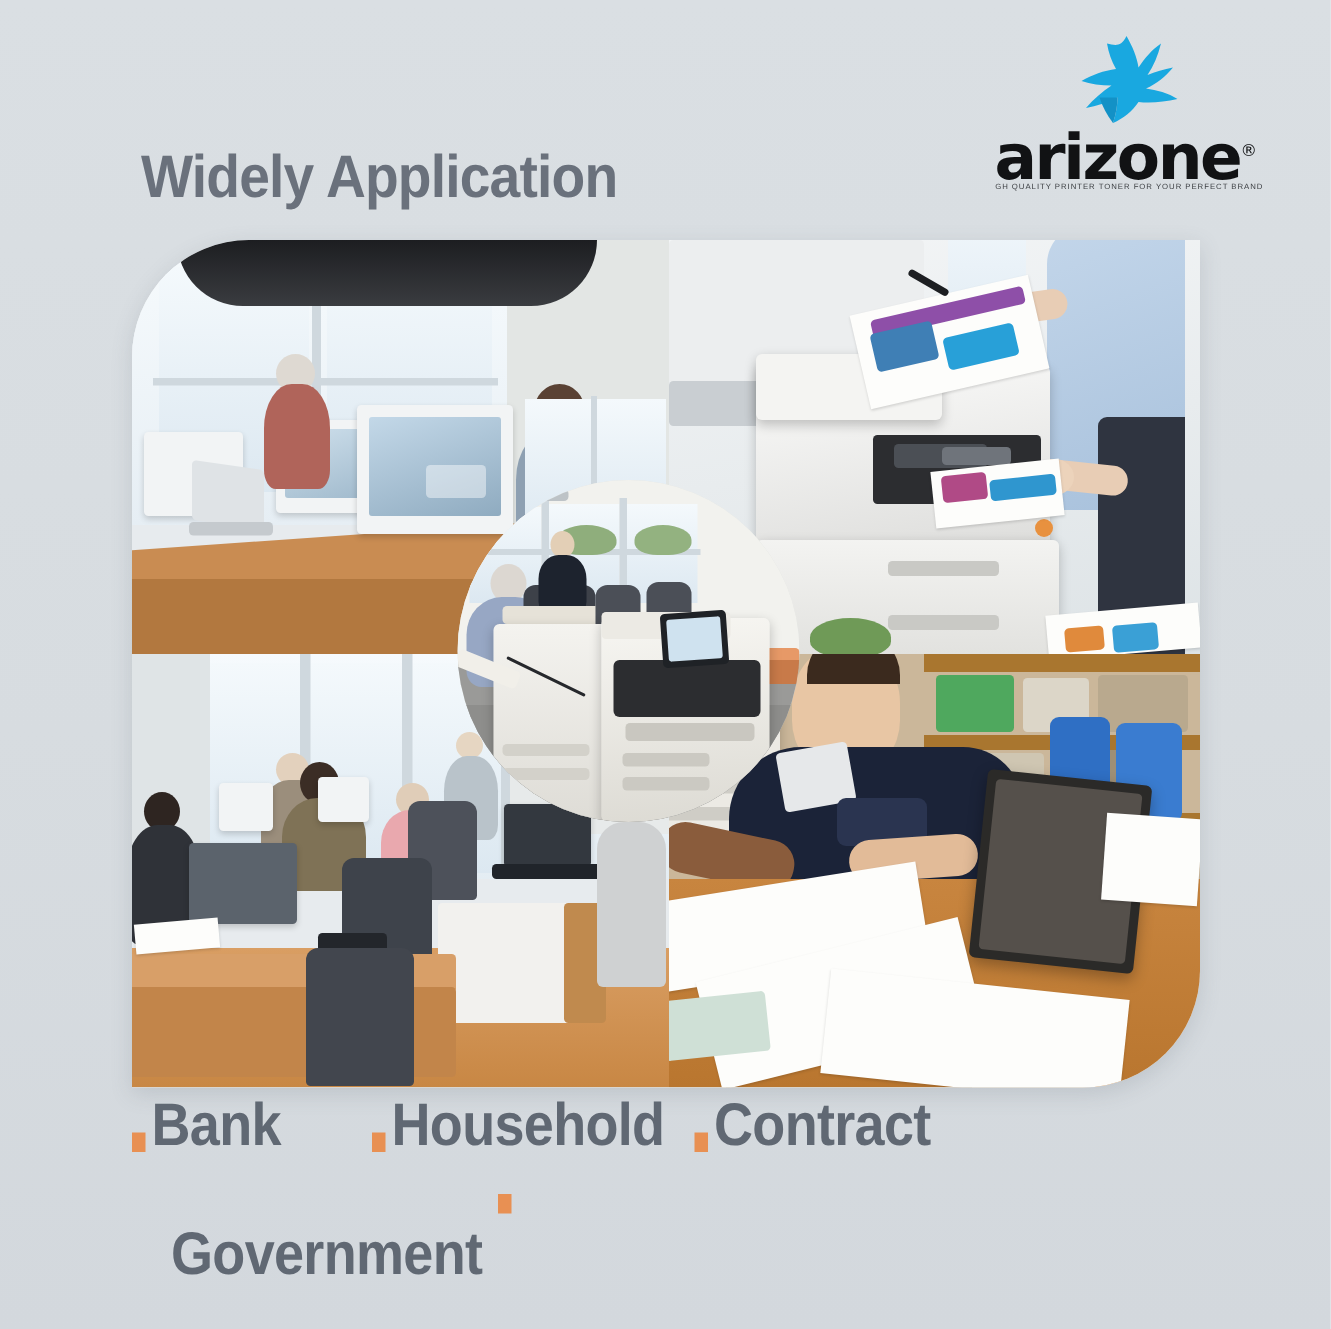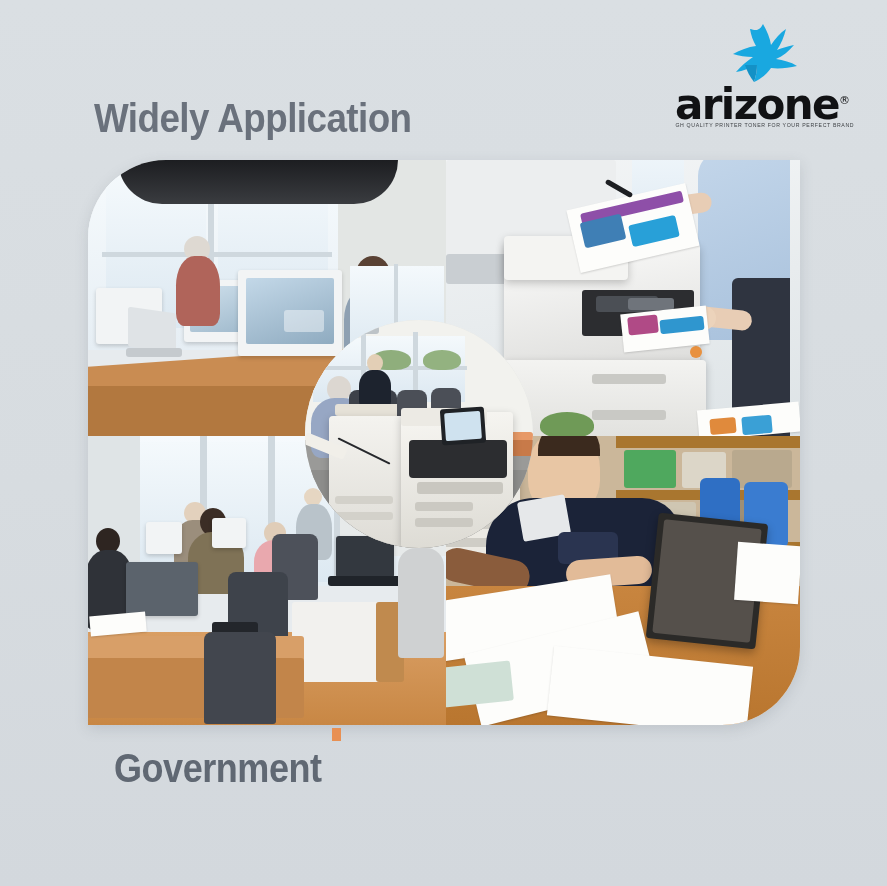--- a/index.html
+++ b/index.html
@@ -18,21 +18,21 @@
 
   .page {
     position: absolute;
     inset: 0;
     background: linear-gradient(180deg, #dadfe3 0%, #d7dce0 55%, #d3d8dd 100%);
   }
 
   
   .header {
     position: absolute;
-    top: 0; left: 0; right: 0;
+    top: 0; left: 0; right: 12px;
     height: 160px;
   }
   .page-title {
     position: absolute;
     left: 94px;
     top: 96px;
     font-size: 40px;
     font-weight: bold;
     letter-spacing: -0.6px;
     color: #6a717c;
@@ -417,20 +417,34 @@
       <div class="slab" style="left:30px;top:176px;width:58px;height:8px;background:#d3d1ca;"></div>
       <div class="slab" style="left:30px;top:192px;width:58px;height:8px;background:#d3d1ca;"></div>
 
       <div class="slab" style="left:30px;top:130px;width:58px;height:2px;background:#26282c;transform:rotate(26deg);"></div>
       <div class="slab" style="left:-2px;top:120px;width:44px;height:12px;background:#f1efe9;transform:rotate(22deg);"></div>
     </div>
   </div>
 
   <div class="keywords">
 
+    <div class="kw-row">
+      <div class="kw" style="width:160px;">
+        <span class="kw-bullet"></span>
+        <span class="kw-label">Bank</span>
+      </div>
+      <div class="kw" style="width:215px;">
+        <span class="kw-bullet"></span>
+        <span class="kw-label">Household</span>
+      </div>
+      <div class="kw">
+        <span class="kw-bullet"></span>
+        <span class="kw-label">Contract</span>
+      </div>
+    </div>
 
     <div class="kw-row">
       <div class="kw" style="margin-left:18px;flex-direction:column;">
         <span class="kw-bullet"></span>
         <span class="kw-label" style="margin-left:8px;">Government</span>
       </div>
     </div>
   </div>
 
 </div>

